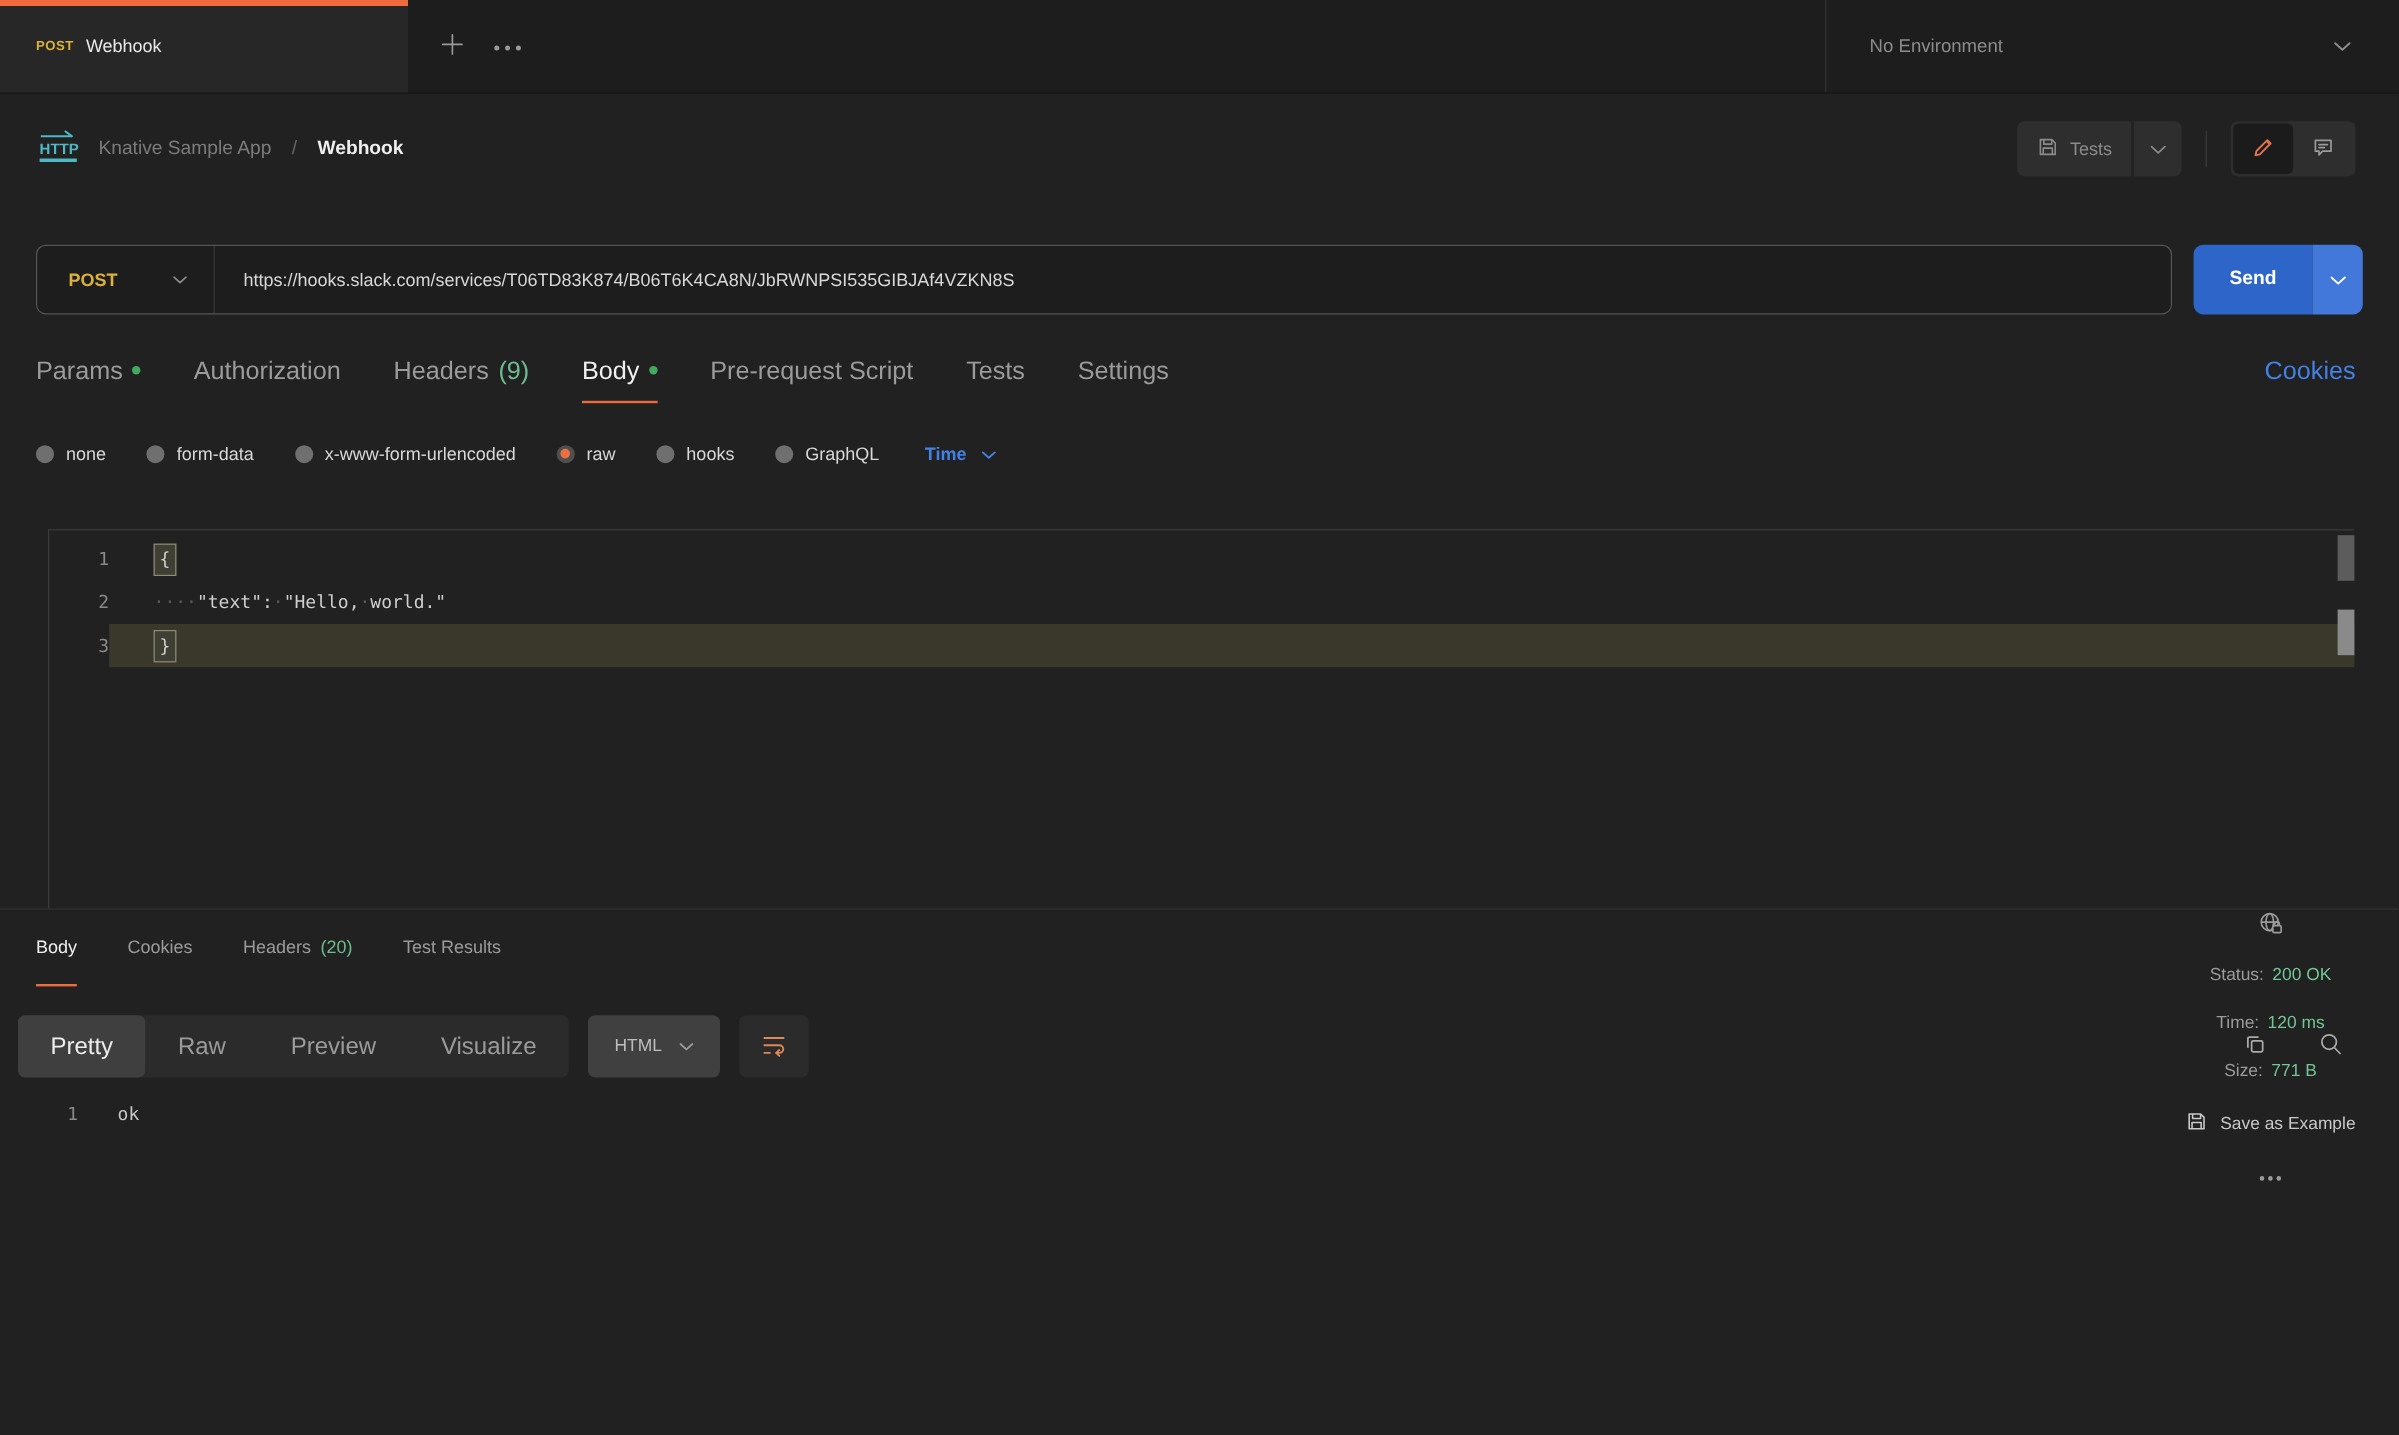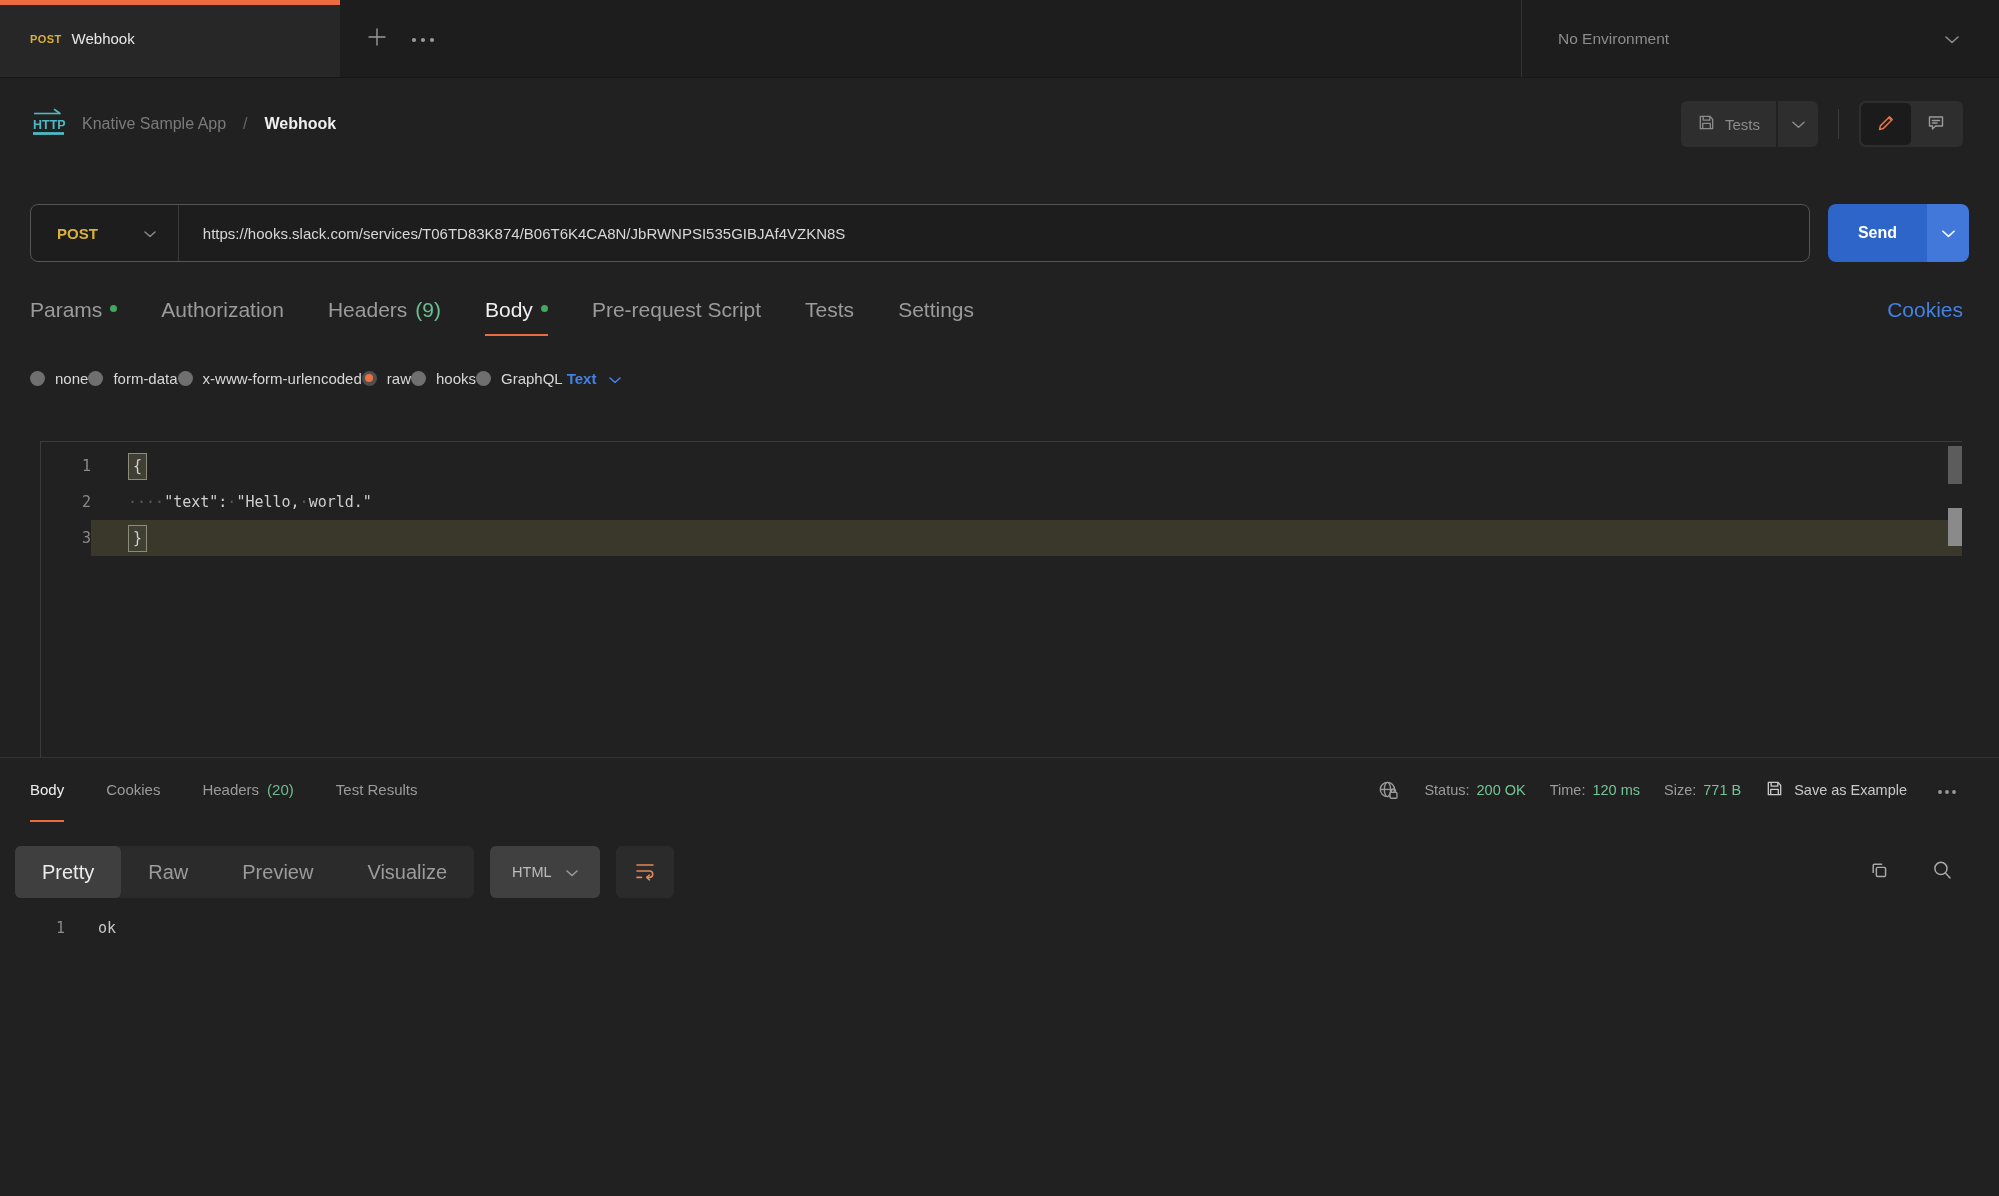--- a/index.html
+++ b/index.html
@@ -51,21 +51,21 @@
 
   
   .reqtabs { display:flex; align-items:flex-end; padding:0 36px 0 30px; margin-top:36px; gap:44px; font-size:21px; color:#9b9b9b; }
   .rtab { display:flex; align-items:center; gap:8px; padding-bottom:14px; cursor:pointer; white-space:nowrap; }
   .rtab.active { color:#f0f0f0; border-bottom:2px solid #ee6b3f; padding-bottom:12px; }
   .gdot { width:7px; height:7px; border-radius:50%; background:#42a85f; margin-top:-3px; }
   .count { color:#6bbd8f; }
   .cookies { margin-left:auto; color:#4381e4; font-weight:500; padding-bottom:14px; cursor:pointer; }
 
   
-  .modes { display:flex; align-items:center; padding:0 30px; margin-top:22px; height:40px; font-size:15px; color:#d8d8d8; }
+  .modes { display:flex; align-items:center; gap:34px; padding:0 30px; margin-top:22px; height:40px; font-size:15px; color:#d8d8d8; }
   .mode { display:flex; align-items:center; gap:10px; cursor:pointer; }
   .radio { width:15px; height:15px; border-radius:50%; background:#6f6f6f; position:relative; flex:none; }
   .mode.selected .radio { background:#4f4f4f; }
   .mode.selected .radio::after { content:""; position:absolute; inset:3.5px; border-radius:50%; background:#ed7043; }
   .fmt { display:flex; align-items:center; gap:13px; color:#4381e4; font-weight:600; cursor:pointer; margin-left:4px; }
 
   
   .editor { margin:43px 37px 0 40px; border-top:1px solid #3c3c3c; border-left:1px solid #3c3c3c; height:316px; position:relative; font-family:"DejaVu Sans Mono", monospace; font-size:15px; padding-top:6px; }
   .eline { display:flex; height:36px; align-items:center; }
   .lnum { width:50px; text-align:right; color:#8a8a8a; flex:none; font-size:15px; }
@@ -76,21 +76,21 @@
   .ruler { position:absolute; top:0; right:0; width:14px; height:100%; }
   .rmark { position:absolute; right:0; width:14px; height:38px; }
   .rmark.m1 { top:4px; background:#5c5c5c; }
   .rmark.m2 { top:66px; background:#8a8a8a; }
 
   
   .response { border-top:1px solid #333; }
   .resphead { display:flex; padding:0 36px 0 30px; height:64px; font-size:15px; color:#9b9b9b; }
   .rstab { display:flex; align-items:center; border-bottom:2px solid transparent; margin-right:42px; cursor:pointer; gap:8px; white-space:nowrap; }
   .rstab.active { border-color:#ee6b3f; color:#f0f0f0; }
-  .status-cluster { margin-left:auto; display:flex; align-items:center; gap:24px; font-size:14.5px; }
+  .status-cluster { margin-left:auto; display:flex; align-items:center; gap:24px; font-size:14.5px;flex-direction:column; }
   .netw { color:#9b9b9b; display:flex; align-items:center; cursor:pointer; }
   .pair { display:flex; align-items:center; gap:7px; }
   .plabel { color:#9b9b9b; }
   .pvalue { color:#72c695; }
   .saveex { display:flex; align-items:center; gap:10px; color:#c9c9c9; cursor:pointer; }
   .resp-more { color:#9b9b9b; display:flex; align-items:center; cursor:pointer; background:none; border:none; }
 
   .resptools { display:flex; align-items:center; margin:24px 45px 0 15px; height:52px; }
   .segmented { display:flex; background:#2b2b2b; border-radius:6px; align-self:stretch; align-items:stretch; }
   .seg { border:none; background:transparent; color:#9b9b9b; font-size:20px; padding:0 27px; cursor:pointer; border-radius:6px; }
@@ -250,21 +250,21 @@
   </div>
   <div class="mode">
     <span class="radio"></span>
     <span>hooks</span>
   </div>
   <div class="mode">
     <span class="radio"></span>
     <span>GraphQL</span>
   </div>
   <div class="fmt">
-    <span>Text</span>
+    <span>Time</span>
     <span><svg class="chev" width="12" height="7" viewBox="0 0 12 7">
           <path d="M1 1l5 4.5L11 1" fill="none" stroke="currentColor" stroke-width="1.6" stroke-linecap="round" stroke-linejoin="round"></path>
         </svg></span>
   </div>
 </div>
 
 <div class="editor">
   <div class="eline">
     <span class="lnum">1</span>
     <span class="ecode">

